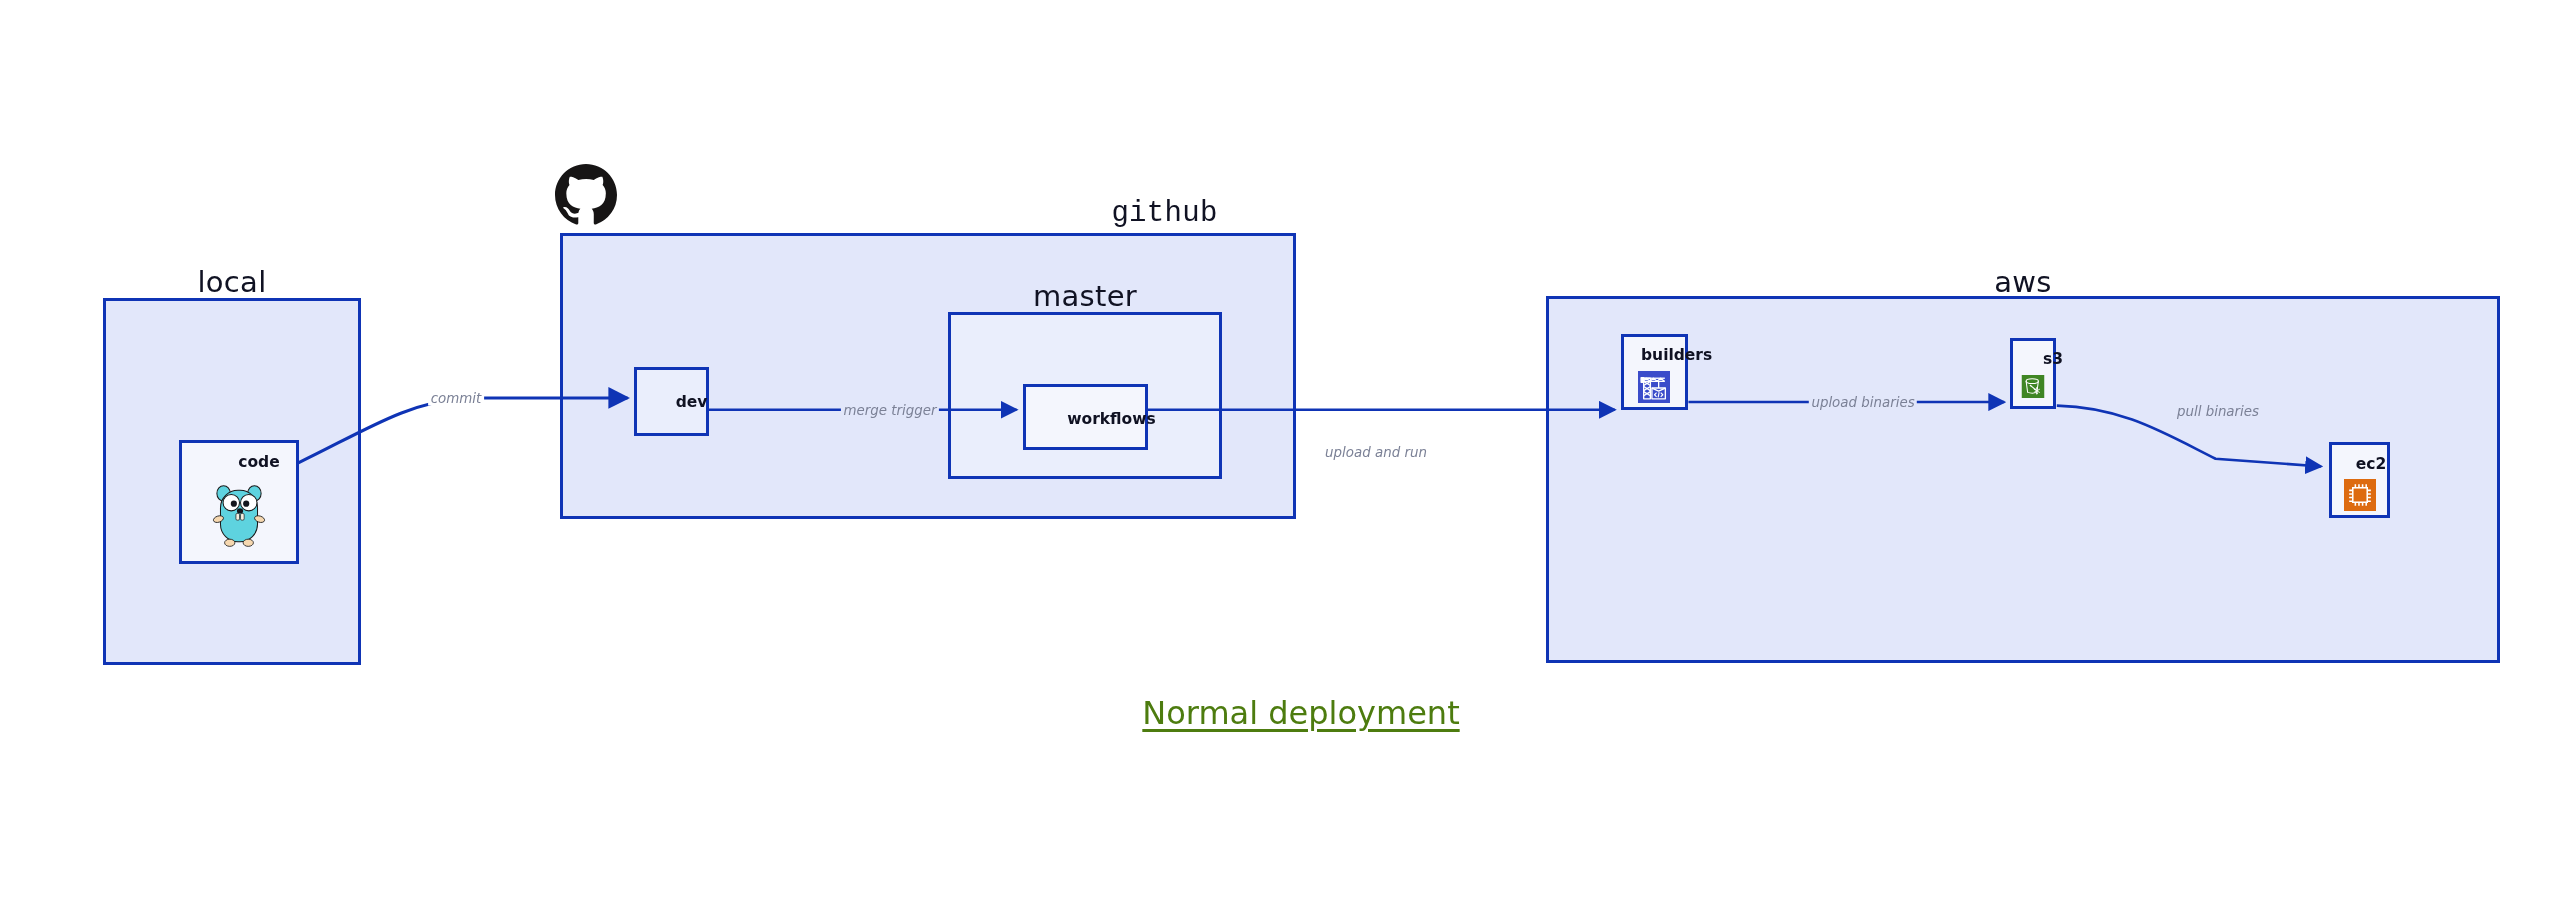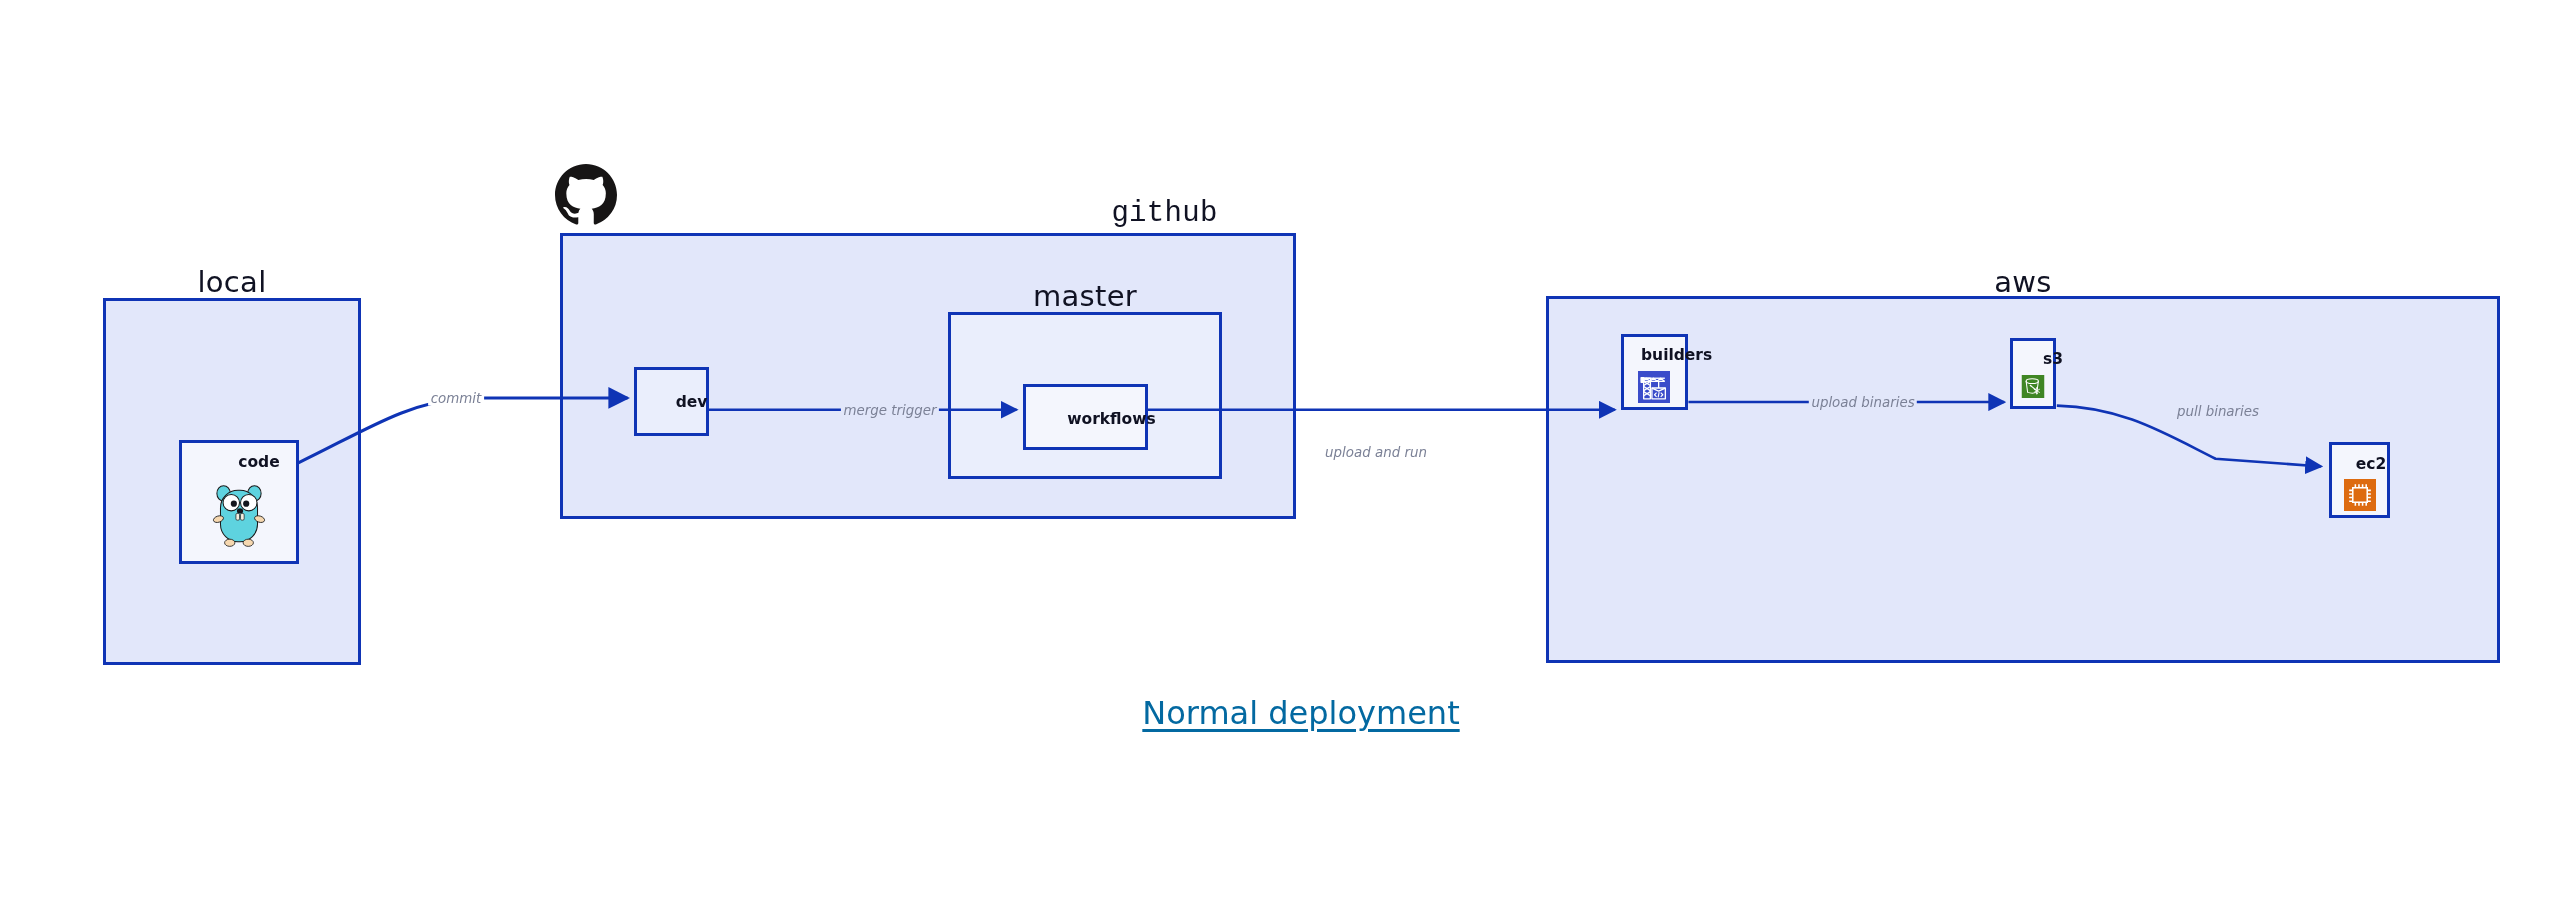--- a/index.html
+++ b/index.html
@@ -78,21 +78,21 @@
     background: #ffffff;
     padding: 0 2.6px;
     transform: translate(-50%, -50%);
   }
   .edge-label.on-group {
     background: #e2e7fa;
   }
   
   .diagram-title {
     position: absolute;
-    color: #0369a1;
+    color: #4d7c0f;
     font-size: 32px;
     font-weight: 400;
     text-decoration: underline;
     text-underline-offset: 5.2px;
     white-space: nowrap;
     transform: translateX(-50%);
   }
   
   .gh-logo {
     position: absolute;

